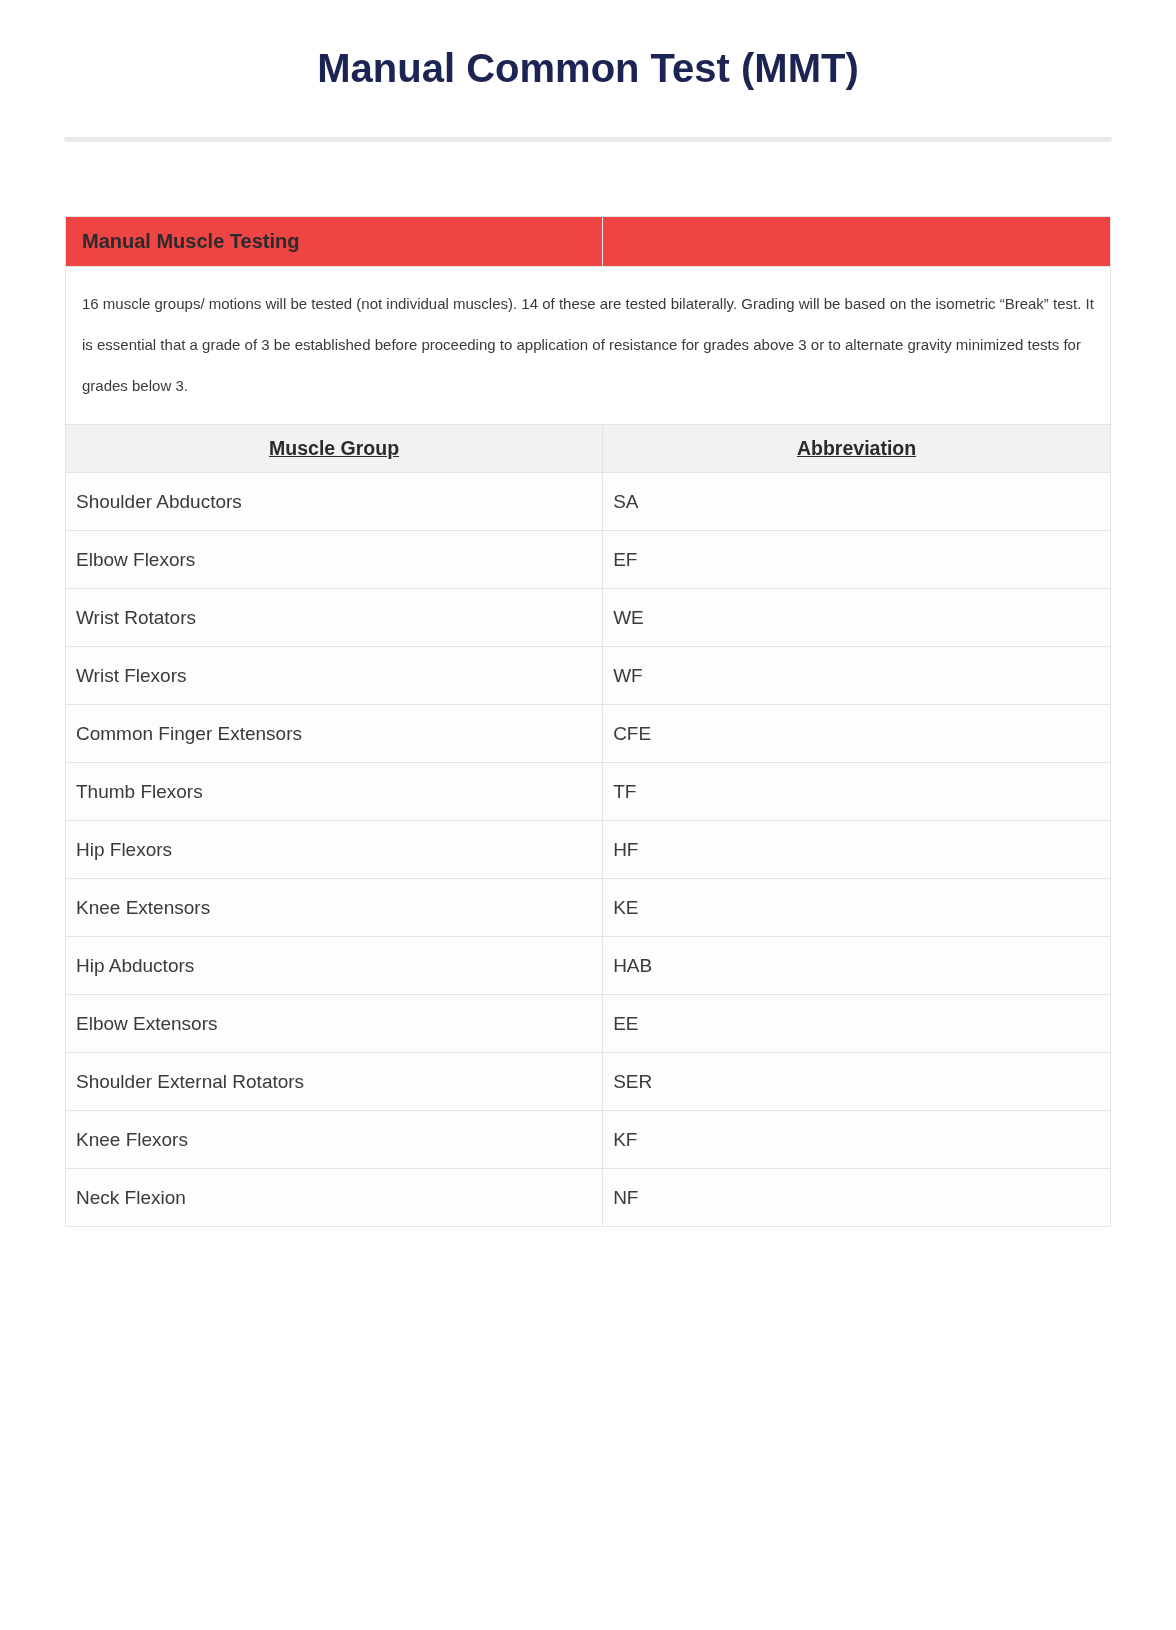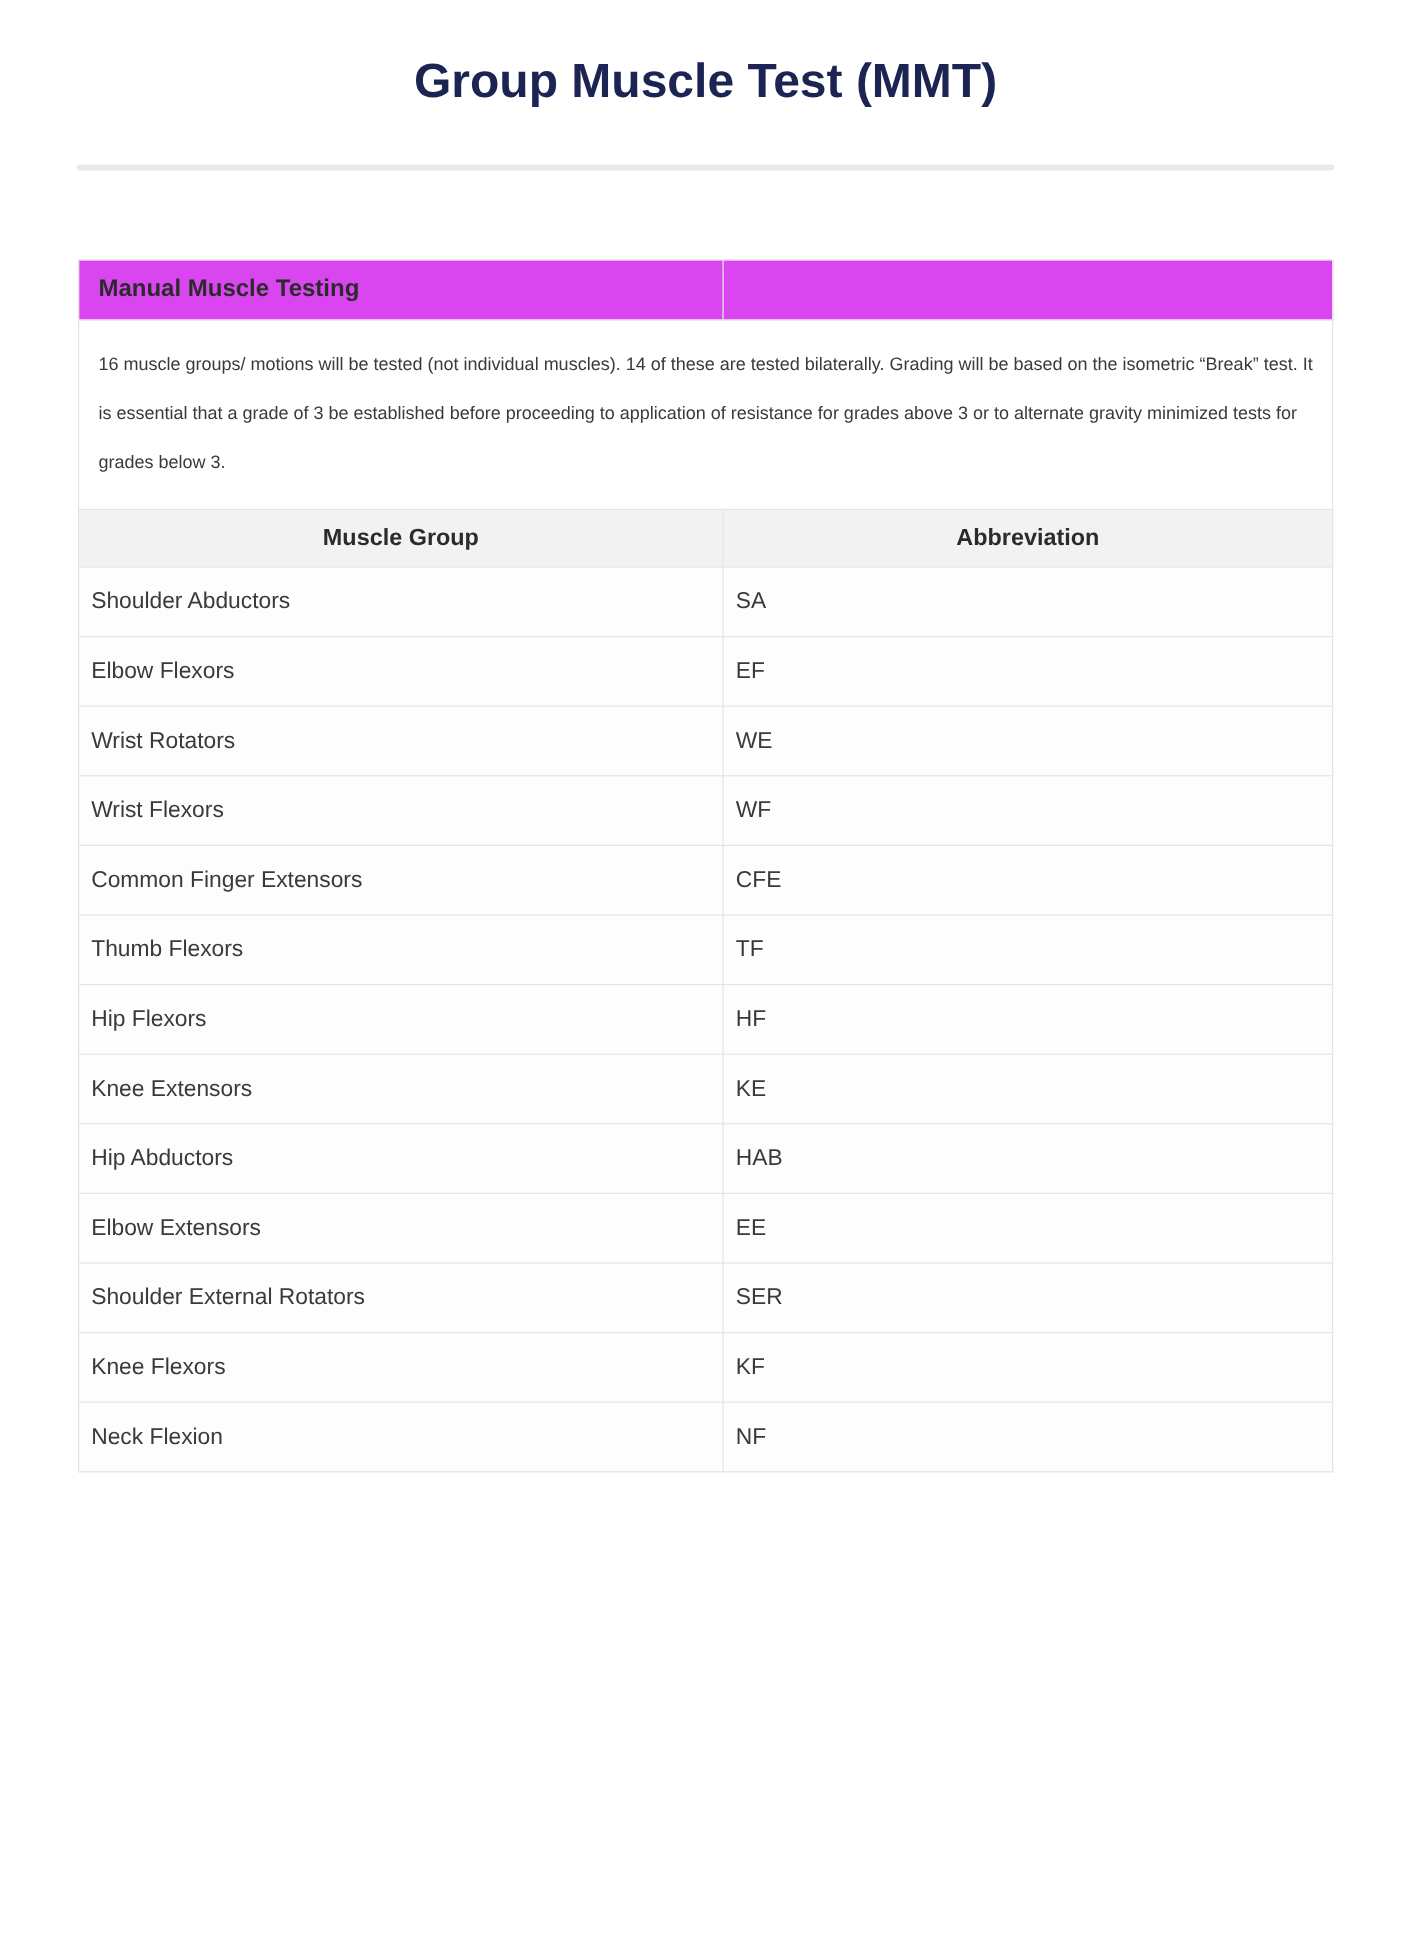--- a/index.html
+++ b/index.html
@@ -42,21 +42,21 @@
     border-collapse: collapse;
     font-size: 19px;
     color: #333333;
   }
   table.mmt td, table.mmt th {
     border: 1px solid #e4e4e4;
   }
   .col-group { width: 51.4%; }
   .col-abbr  { width: 48.6%; }
   .section-row th {
-    background: #d946ef;
+    background: #ef4444;
     font-weight: bold;
     font-size: 20px;
     color: #2b2b2b;
     text-align: left;
     padding: 13px 16px;
     height: 47px;
   }
   .desc-row td {
     background: #ffffff;
     padding: 16px 16px 18px 16px;
@@ -66,36 +66,37 @@
     text-align: left;
   }
   .colhead-row th {
     background: #f2f2f2;
     font-weight: bold;
     font-size: 19.5px;
     color: #2b2b2b;
     text-align: center;
     padding: 12px 10px;
     height: 46px;
+    text-decoration: underline;
   }
   tbody.data-rows td {
     background: #fdfdfd;
     text-align: left;
     height: 58px;
     padding: 6px 10px;
     font-size: 19px;
     color: #3a3a3a;
   }
 </style>
 </head>
 <body>
 
 <div class="page">
 
-  <h1 class="page-title">Group Muscle Test (MMT)</h1>
+  <h1 class="page-title">Manual Common Test (MMT)</h1>
 
   <div class="divider"></div>
 
   <div class="table-wrap">
     <table class="mmt">
       <colgroup>
         <col class="col-group">
         <col class="col-abbr">
       </colgroup>
       <thead>

